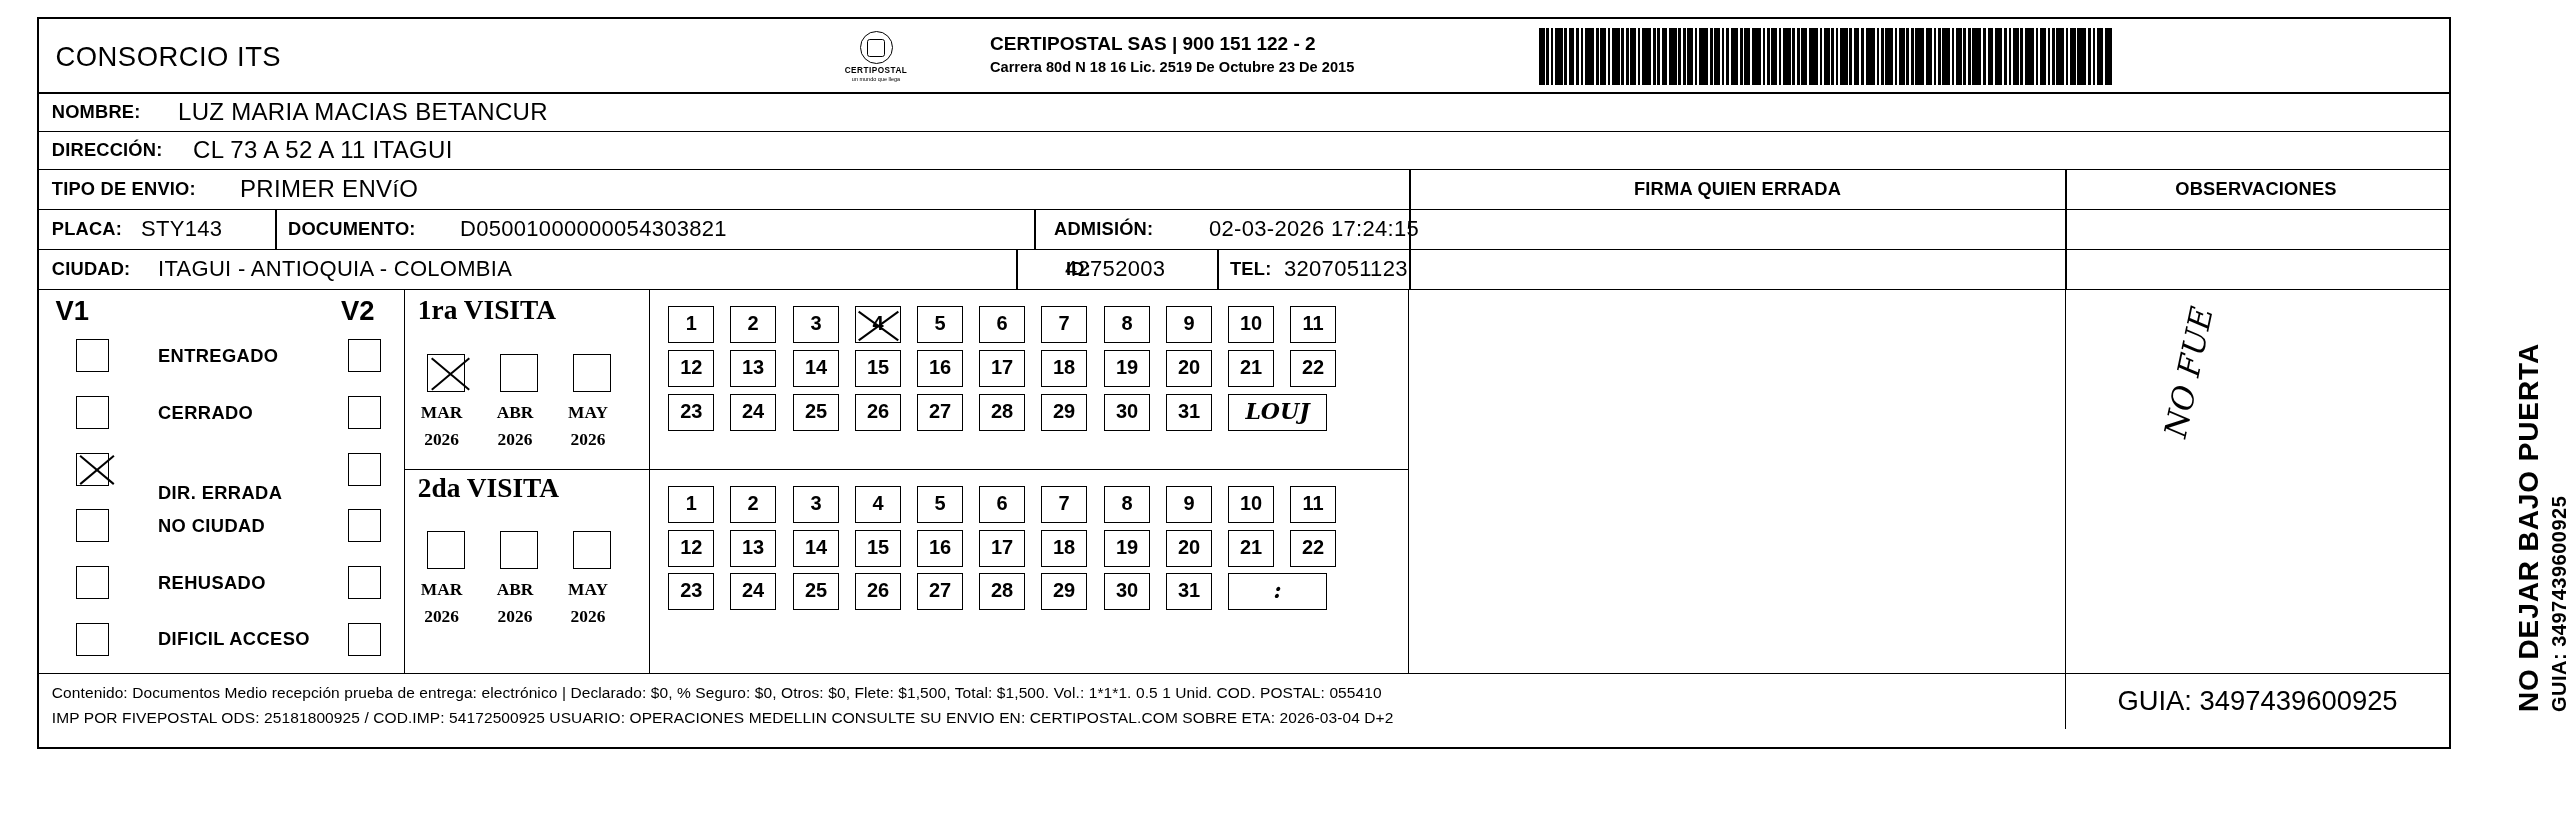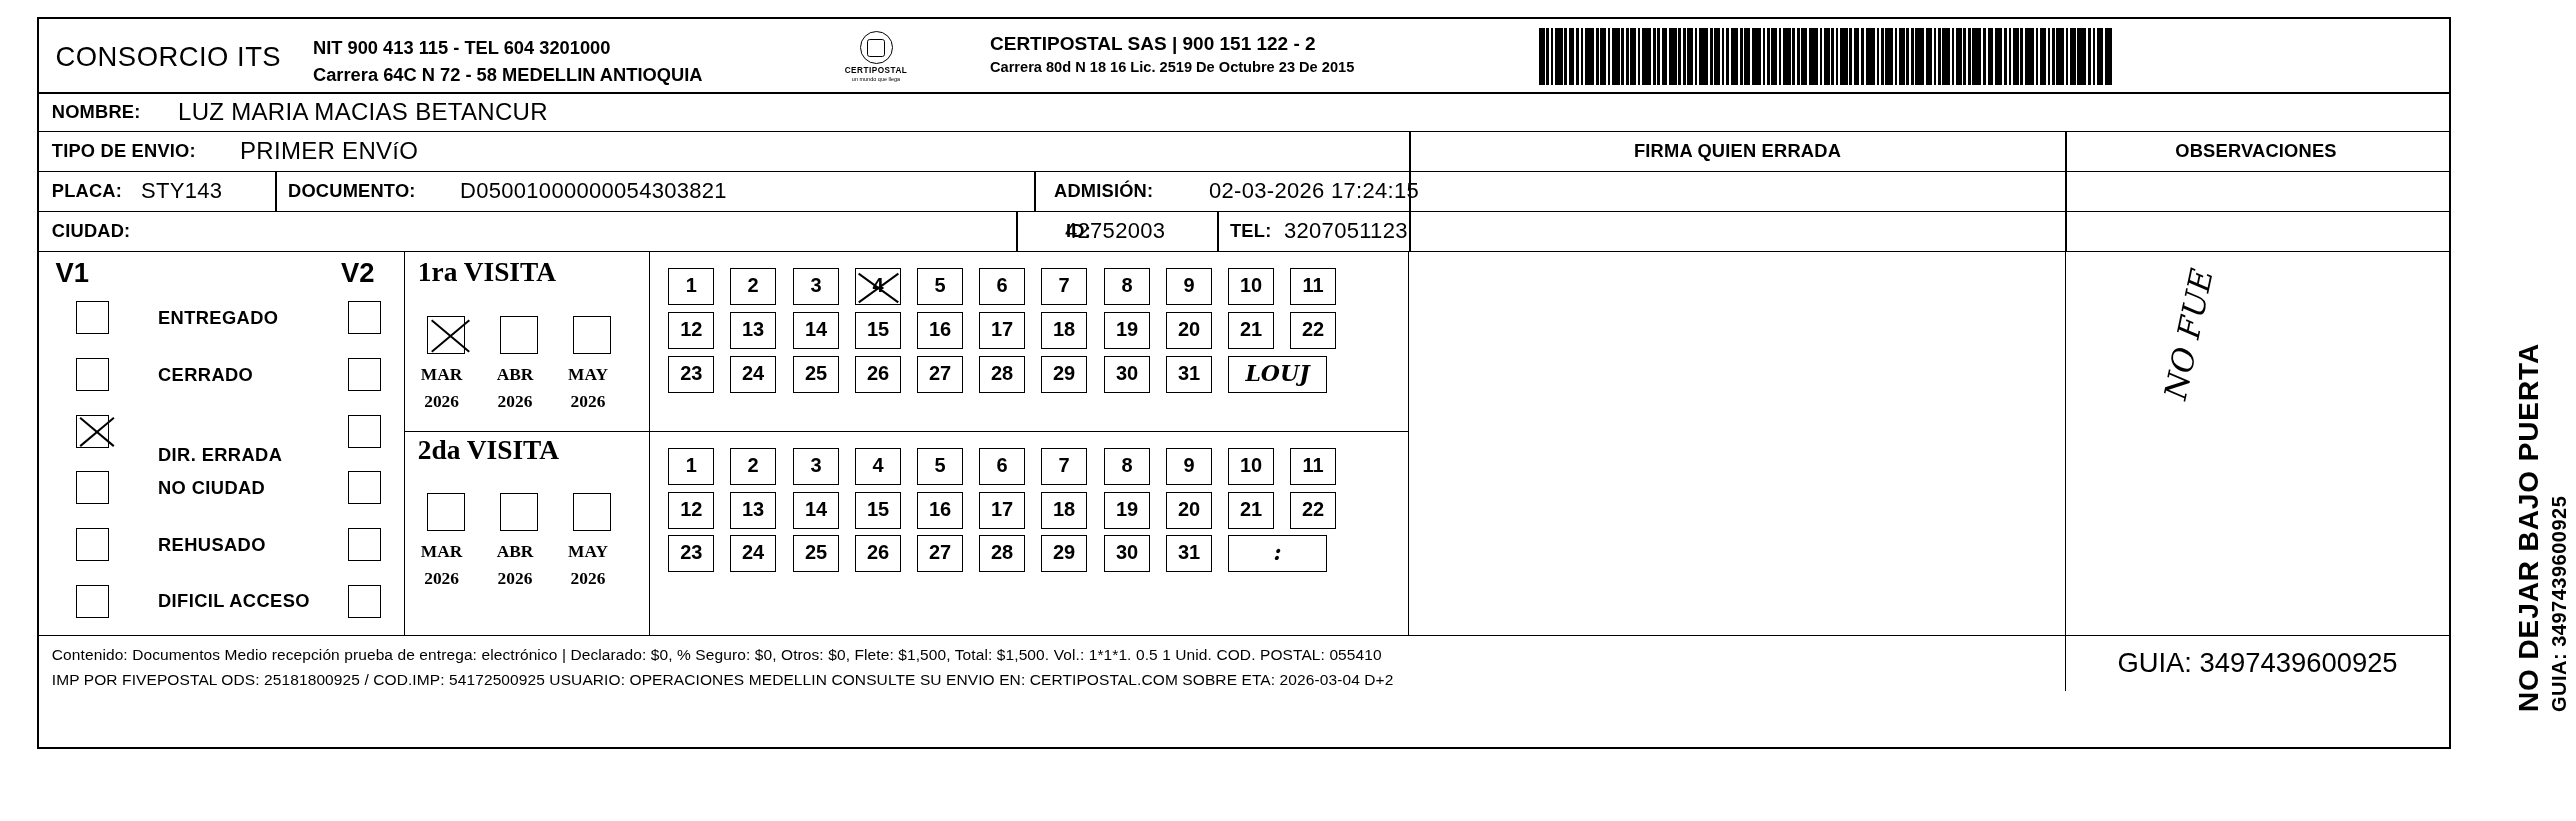--- a/index.html
+++ b/index.html
@@ -84,39 +84,39 @@
 </style>
 </head>
 <body>
 
 <div class="sheet">
 
   <div class="frame">
 
     <div class="hdr">
       <div class="hdr-consorcio">CONSORCIO ITS</div>
-      <div class="hdr-nit">
-        <div>NIT 900 413 115 - TEL 604 3201000</div>
-        <div>Carrera 64C N 72 - 58 MEDELLIN ANTIOQUIA</div>
-      </div>
       <div class="hdr-logo">
         <div class="circ"></div>
         <div class="lt">CERTIPOSTAL</div>
         <div class="lt2">un mundo que llega</div>
       </div>
       <div class="hdr-certi">CERTIPOSTAL SAS | 900 151 122 - 2</div>
       <div class="hdr-certi2">Carrera 80d N 18 16  Lic. 2519 De Octubre 23 De 2015</div>
       <div class="barcode" id="barcode"><i style="width:5.5px"></i><i style="width:2.7px"></i><i style="width:2.7px"></i><i style="width:7.3px"></i><i style="width:2.7px"></i><i style="width:5.5px"></i><i style="width:2.7px"></i><i style="width:2.7px"></i><i style="width:9.1px"></i><i style="width:2.7px"></i><i style="width:5.5px"></i><i style="width:2.7px"></i><i style="width:7.3px"></i><i style="width:2.7px"></i><i style="width:2.7px"></i><i style="width:5.5px"></i><i style="width:2.7px"></i><i style="width:9.1px"></i><i style="width:2.7px"></i><i style="width:2.7px"></i><i style="width:5.5px"></i><i style="width:7.3px"></i><i style="width:2.7px"></i><i style="width:2.7px"></i><i style="width:5.5px"></i><i style="width:2.7px"></i><i style="width:9.1px"></i><i style="width:2.7px"></i><i style="width:5.5px"></i><i style="width:2.7px"></i><i style="width:2.7px"></i><i style="width:7.3px"></i><i style="width:2.7px"></i><i style="width:5.5px"></i><i style="width:9.1px"></i><i style="width:2.7px"></i><i style="width:2.7px"></i><i style="width:5.5px"></i><i style="width:2.7px"></i><i style="width:7.3px"></i><i style="width:2.7px"></i><i style="width:2.7px"></i><i style="width:5.5px"></i><i style="width:9.1px"></i><i style="width:2.7px"></i><i style="width:5.5px"></i><i style="width:2.7px"></i><i style="width:2.7px"></i><i style="width:7.3px"></i><i style="width:2.7px"></i><i style="width:5.5px"></i><i style="width:2.7px"></i><i style="width:9.1px"></i><i style="width:2.7px"></i><i style="width:2.7px"></i><i style="width:7.3px"></i><i style="width:2.7px"></i><i style="width:5.5px"></i><i style="width:2.7px"></i><i style="width:2.7px"></i><i style="width:9.1px"></i><i style="width:5.5px"></i><i style="width:2.7px"></i><i style="width:2.7px"></i><i style="width:7.3px"></i><i style="width:2.7px"></i><i style="width:5.5px"></i><i style="width:2.7px"></i><i style="width:2.7px"></i><i style="width:9.1px"></i><i style="width:2.7px"></i><i style="width:5.5px"></i><i style="width:7.3px"></i><i style="width:2.7px"></i><i style="width:2.7px"></i><i style="width:5.5px"></i><i style="width:2.7px"></i><i style="width:9.1px"></i><i style="width:2.7px"></i><i style="width:5.5px"></i><i style="width:2.7px"></i><i style="width:2.7px"></i><i style="width:7.3px"></i><i style="width:2.7px"></i><i style="width:5.5px"></i><i style="width:9.1px"></i><i style="width:2.7px"></i><i style="width:2.7px"></i><i style="width:5.5px"></i><i style="width:7.3px"></i></div>
     </div>
 
     <div class="row r-nombre">
       <span class="cellpad lbl" style="left:12.8px;">NOMBRE:</span>
       <span class="cellpad val" style="left:139px;">LUZ MARIA MACIAS BETANCUR</span>
     </div>
 
+    <div class="row r-direccion">
+      <span class="cellpad lbl" style="left:12.8px;">DIRECCIÓN:</span>
+      <span class="cellpad val" style="left:154px;">CL 73 A   52 A 11   ITAGUI</span>
+    </div>
 
     <div class="row r-tipo">
       <span class="cellpad lbl" style="left:12.8px;">TIPO DE ENVIO:</span>
       <span class="cellpad val" style="left:201px;">PRIMER ENVíO</span>
       <div class="vsep" style="left:1370px;"></div>
       <div class="vsep" style="left:2026px;"></div>
       <span class="cellpad lbl" style="left:1370px;width:657px;text-align:center;">FIRMA QUIEN ERRADA</span>
       <span class="cellpad lbl" style="left:2026px;width:382px;text-align:center;">OBSERVACIONES</span>
     </div>
 
@@ -128,20 +128,21 @@
       <span class="cellpad val" style="left:421px;font-size:22px;">D05001000000054303821</span>
       <div class="vsep" style="left:995px;"></div>
       <span class="cellpad lbl" style="left:1015px;">ADMISIÓN:</span>
       <span class="cellpad val" style="left:1170px;font-size:22px;">02-03-2026 17:24:15</span>
       <div class="vsep" style="left:1370px;"></div>
       <div class="vsep" style="left:2026px;"></div>
     </div>
 
     <div class="row r-ciudad">
       <span class="cellpad lbl" style="left:12.8px;">CIUDAD:</span>
+      <span class="cellpad val" style="left:119px;font-size:22px;">ITAGUI - ANTIOQUIA - COLOMBIA</span>
       <div class="vsep" style="left:977px;"></div>
       <span class="cellpad lbl" style="left:991px;margin-left:36px;">ID:</span>
       <span class="cellpad val" style="left:1026px;font-size:22px;">42752003</span>
       <div class="vsep" style="left:1178px;"></div>
       <span class="cellpad lbl" style="left:1191px;">TEL:</span>
       <span class="cellpad val" style="left:1245px;font-size:22px;">3207051123</span>
       <div class="vsep" style="left:1370px;"></div>
       <div class="vsep" style="left:2026px;"></div>
     </div>
 

